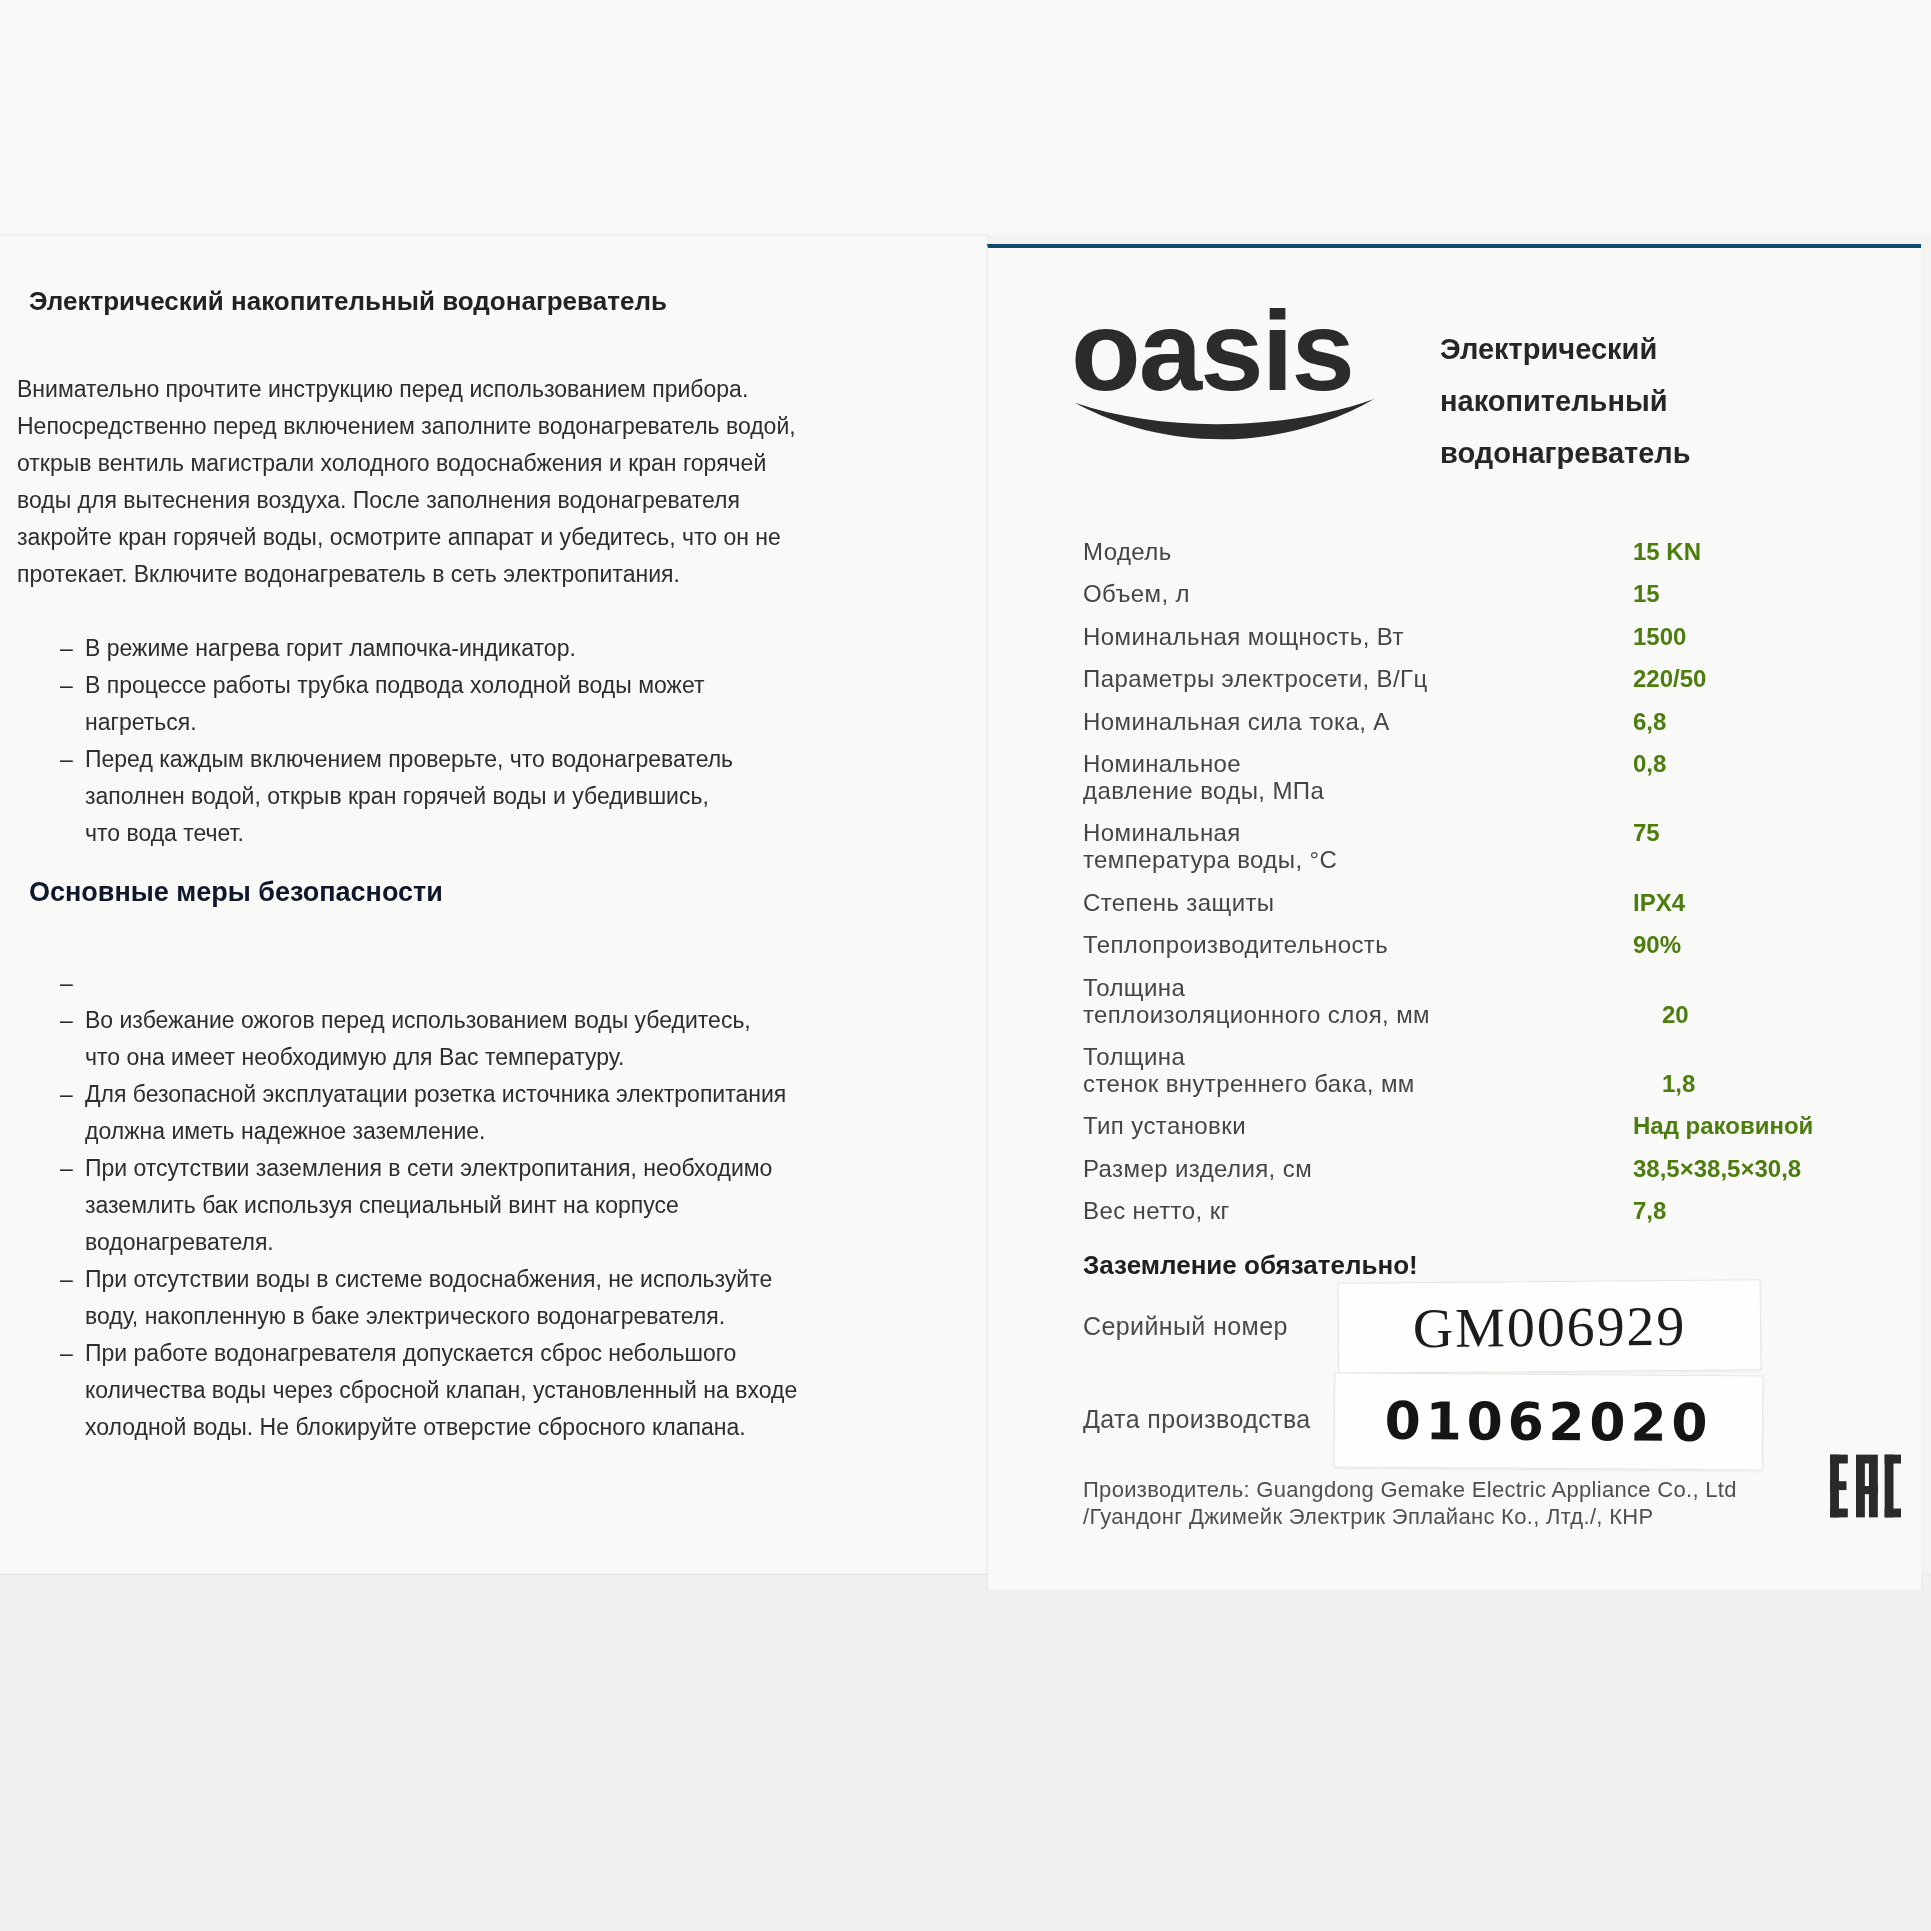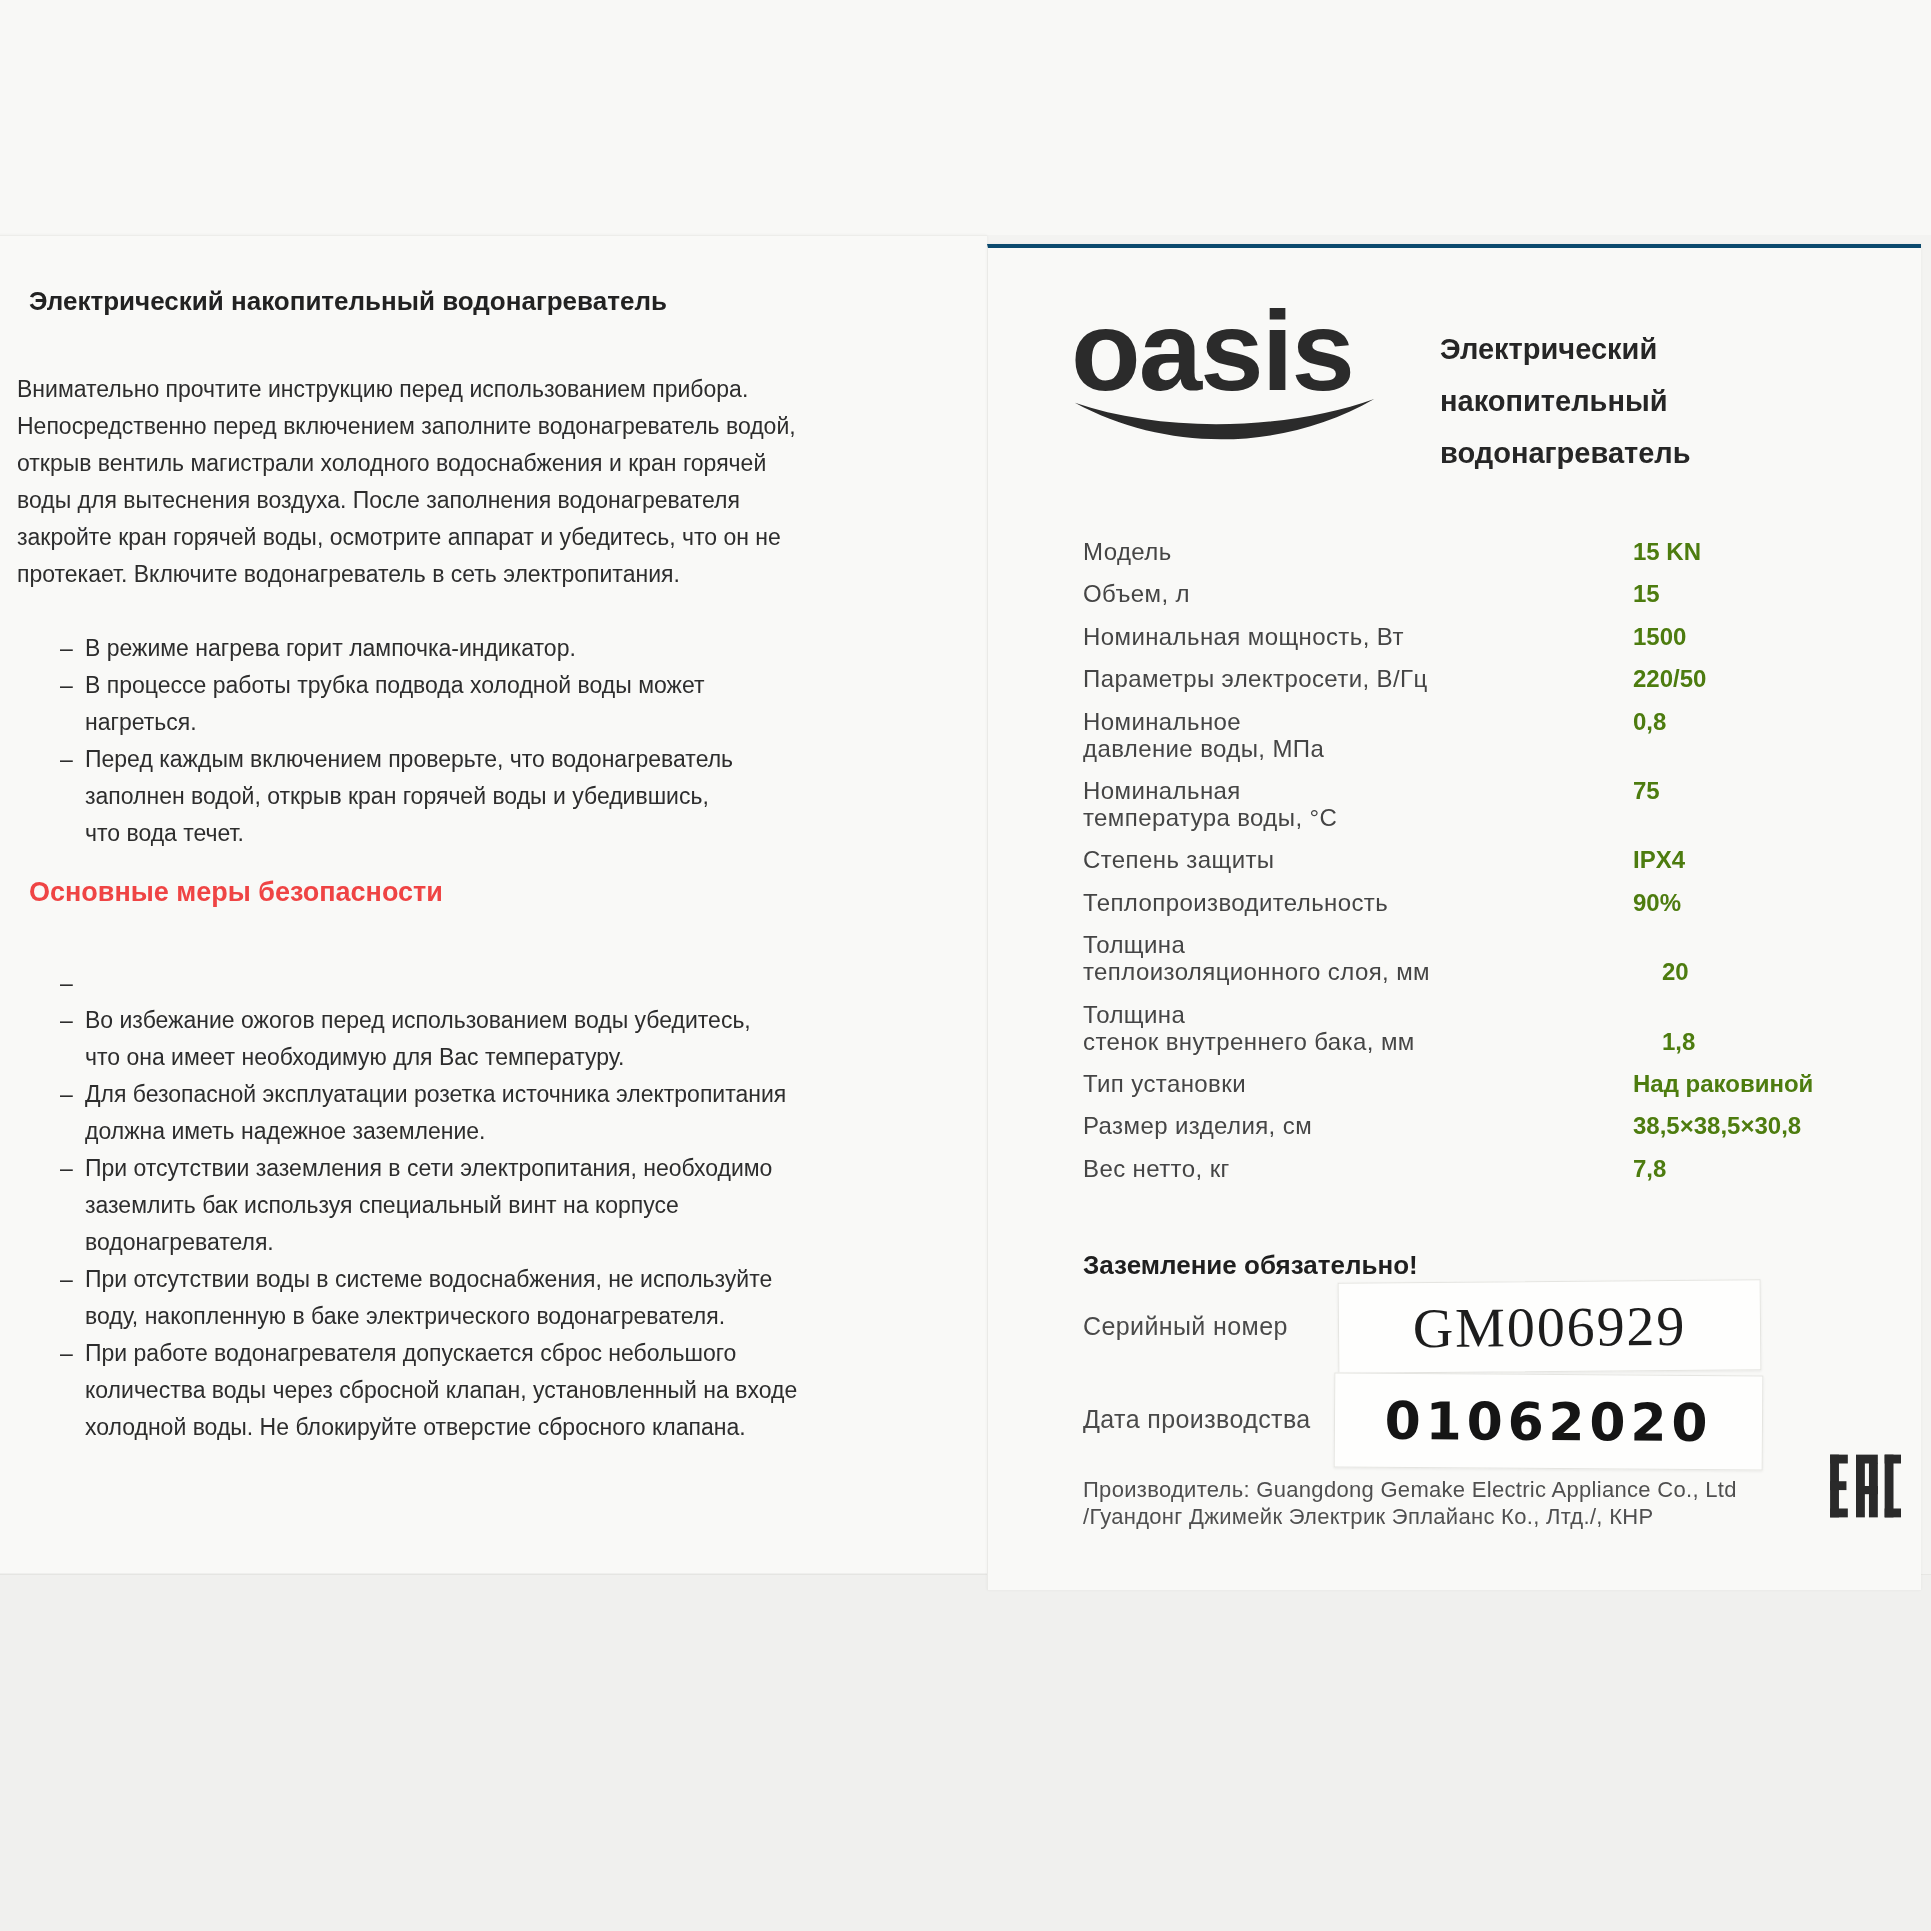--- a/index.html
+++ b/index.html
@@ -18,21 +18,21 @@
 
   
   .l-title{position:absolute;left:52px;top:50px;font-size:26px;font-weight:bold;color:#222;}
   .l-intro{position:absolute;left:40px;top:135px;font-size:23px;line-height:37px;white-space:pre-line;color:#2d2d2d;}
   .blist{position:absolute;font-size:23px;line-height:37px;color:#2d2d2d;}
   .blist-1{left:83px;top:394px;}
   .blist-2{left:83px;top:729px;}
   .bullet{display:flex;}
   .dash{width:25px;flex:none;}
   .btext{white-space:pre-line;}
-  .l-safety{position:absolute;left:52px;top:641px;font-size:27px;font-weight:bold;color:#ef4444;}
+  .l-safety{position:absolute;left:52px;top:641px;font-size:27px;font-weight:bold;color:#0f172a;}
 
   
   .logo-text{position:absolute;left:83px;top:46px;font-size:114px;font-weight:bold;letter-spacing:-1.9px;line-height:1;color:#2b2b2b;}
   .swoosh{position:absolute;left:83px;top:147px;}
   .r-heading{position:absolute;left:452px;top:75px;font-size:29px;font-weight:bold;line-height:52px;white-space:pre-line;color:#262626;}
   .spec-table{position:absolute;left:95px;top:290px;width:772px;}
   .spec-row{position:relative;margin-bottom:15.4px;}
   .spec-label{display:inline-block;max-width:444px;font-size:24px;line-height:27px;letter-spacing:0.4px;color:#454545;white-space:pre-line;}
   .spec-value{position:absolute;left:550px;top:0;font-size:24px;line-height:27px;font-weight:bold;color:#4d7c0f;}
   .spec-value.second-line{top:27px;margin-left:29px;}
@@ -121,20 +121,21 @@
   </svg>
   <div class="r-heading">Электрический
 накопительный
 водонагреватель</div>
 
   <div class="spec-table">
       <div class="spec-row"><span class="spec-label">Модель</span><span class="spec-value">15 KN</span></div>
       <div class="spec-row"><span class="spec-label">Объем, л</span><span class="spec-value">15</span></div>
       <div class="spec-row"><span class="spec-label">Номинальная мощность, Вт</span><span class="spec-value">1500</span></div>
       <div class="spec-row"><span class="spec-label">Параметры электросети, В/Гц</span><span class="spec-value">220/50</span></div>
+      <div class="spec-row"><span class="spec-label">Номинальная сила тока, А</span><span class="spec-value">6,8</span></div>
       <div class="spec-row"><span class="spec-label">Номинальное
 давление воды, МПа</span><span class="spec-value">0,8</span></div>
       <div class="spec-row"><span class="spec-label">Номинальная
 температура воды, °С</span><span class="spec-value">75</span></div>
       <div class="spec-row"><span class="spec-label">Степень защиты</span><span class="spec-value">IPX4</span></div>
       <div class="spec-row"><span class="spec-label">Теплопроизводительность</span><span class="spec-value">90%</span></div>
       <div class="spec-row"><span class="spec-label">Толщина
 теплоизоляционного слоя, мм</span><span class="spec-value second-line">20</span></div>
       <div class="spec-row"><span class="spec-label">Толщина
 стенок внутреннего бака, мм</span><span class="spec-value second-line">1,8</span></div>

